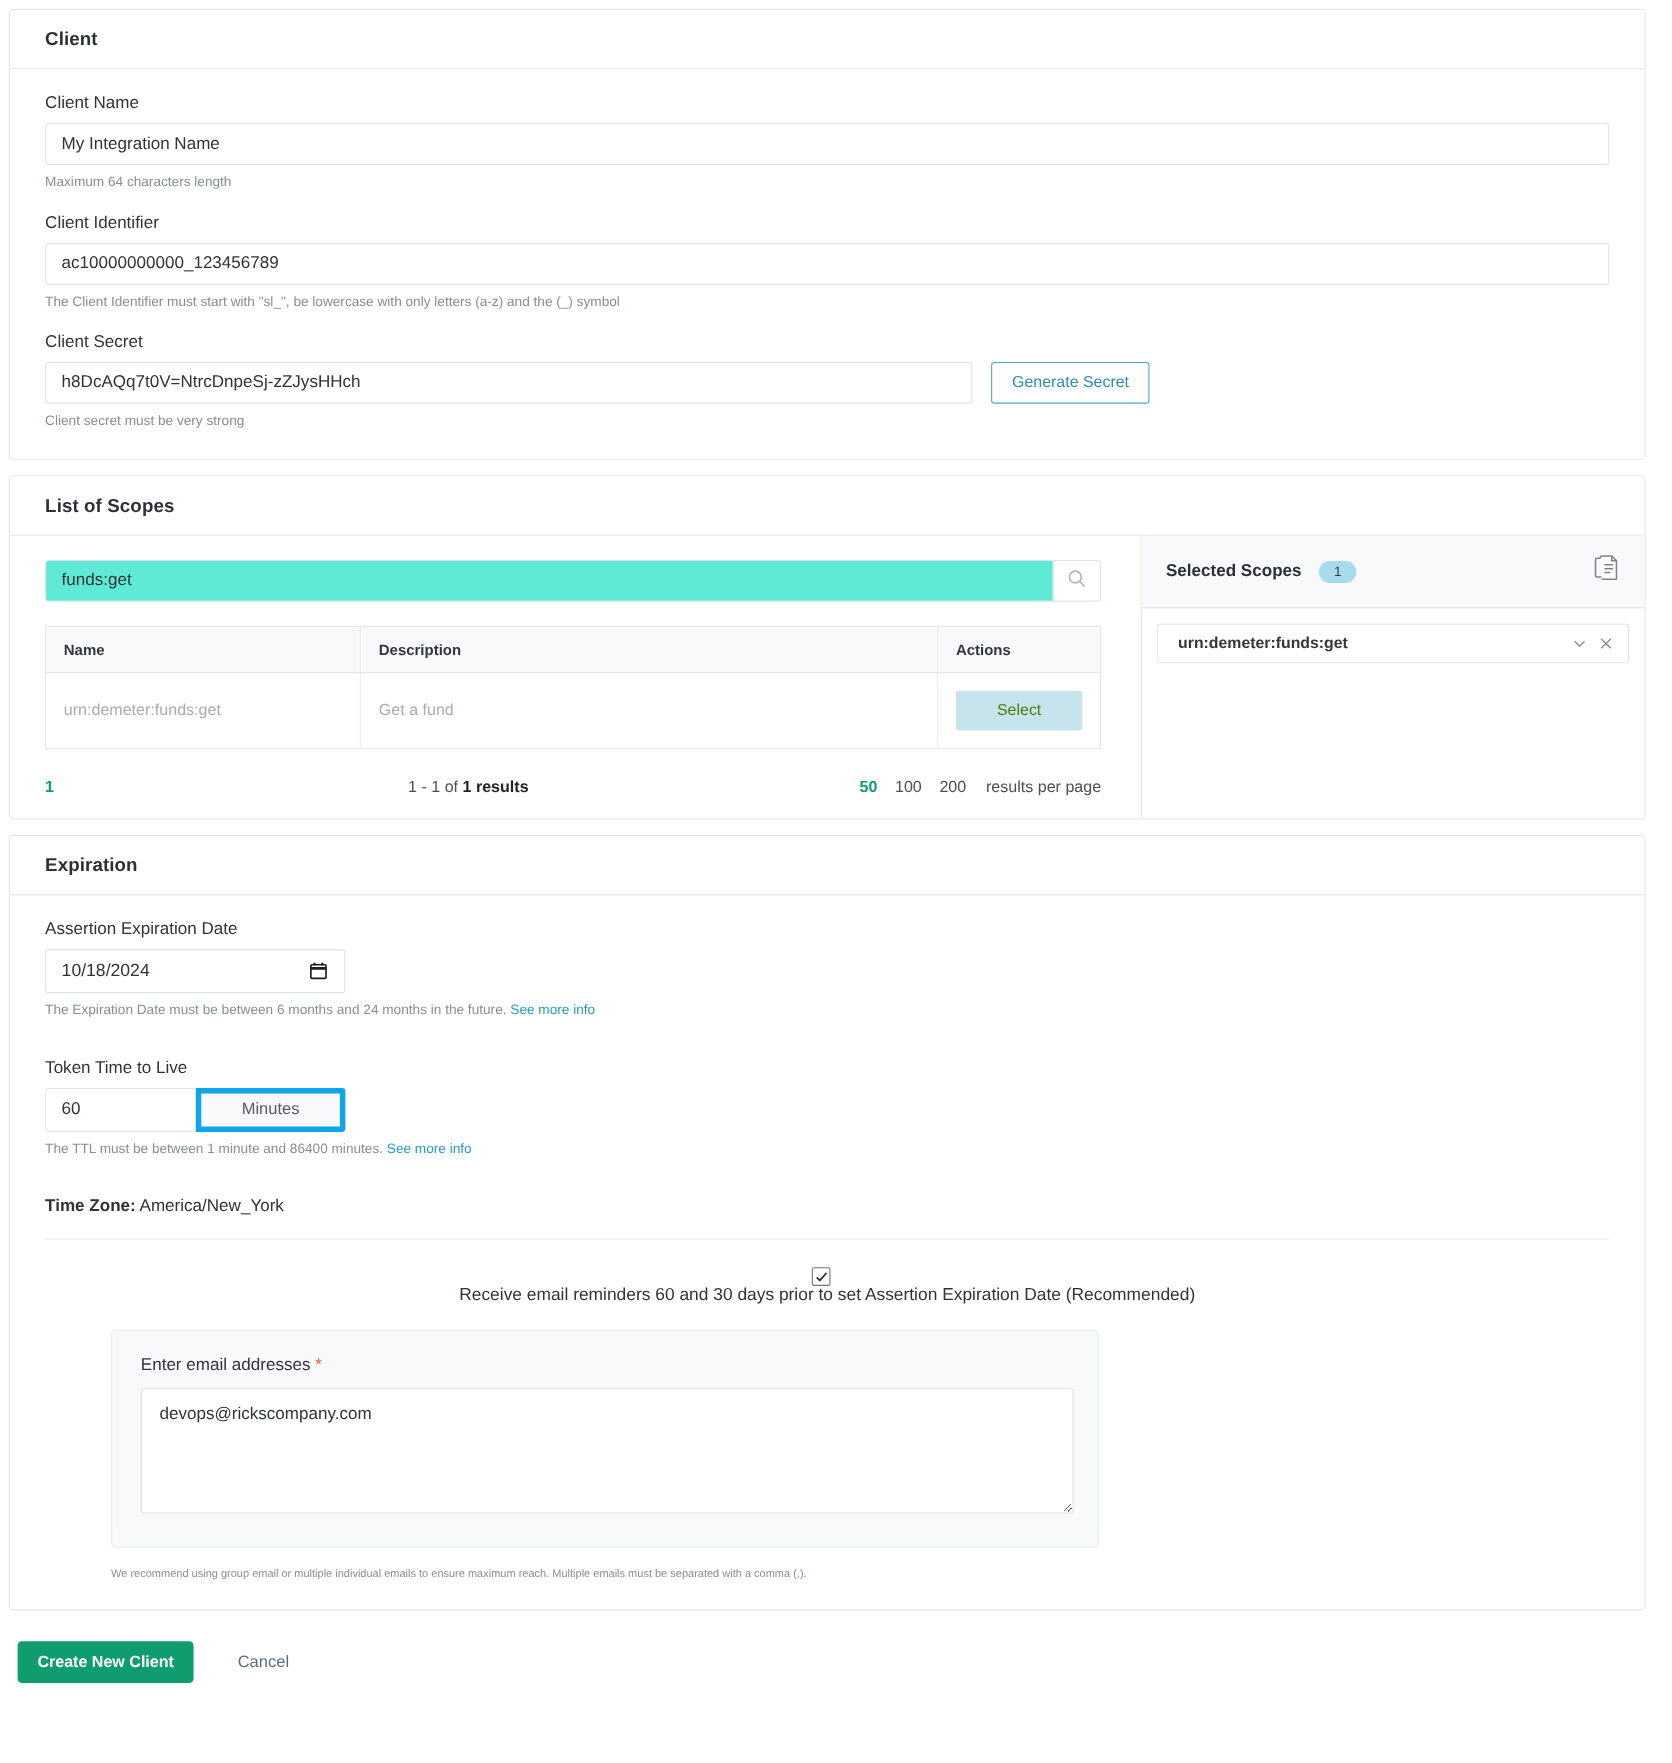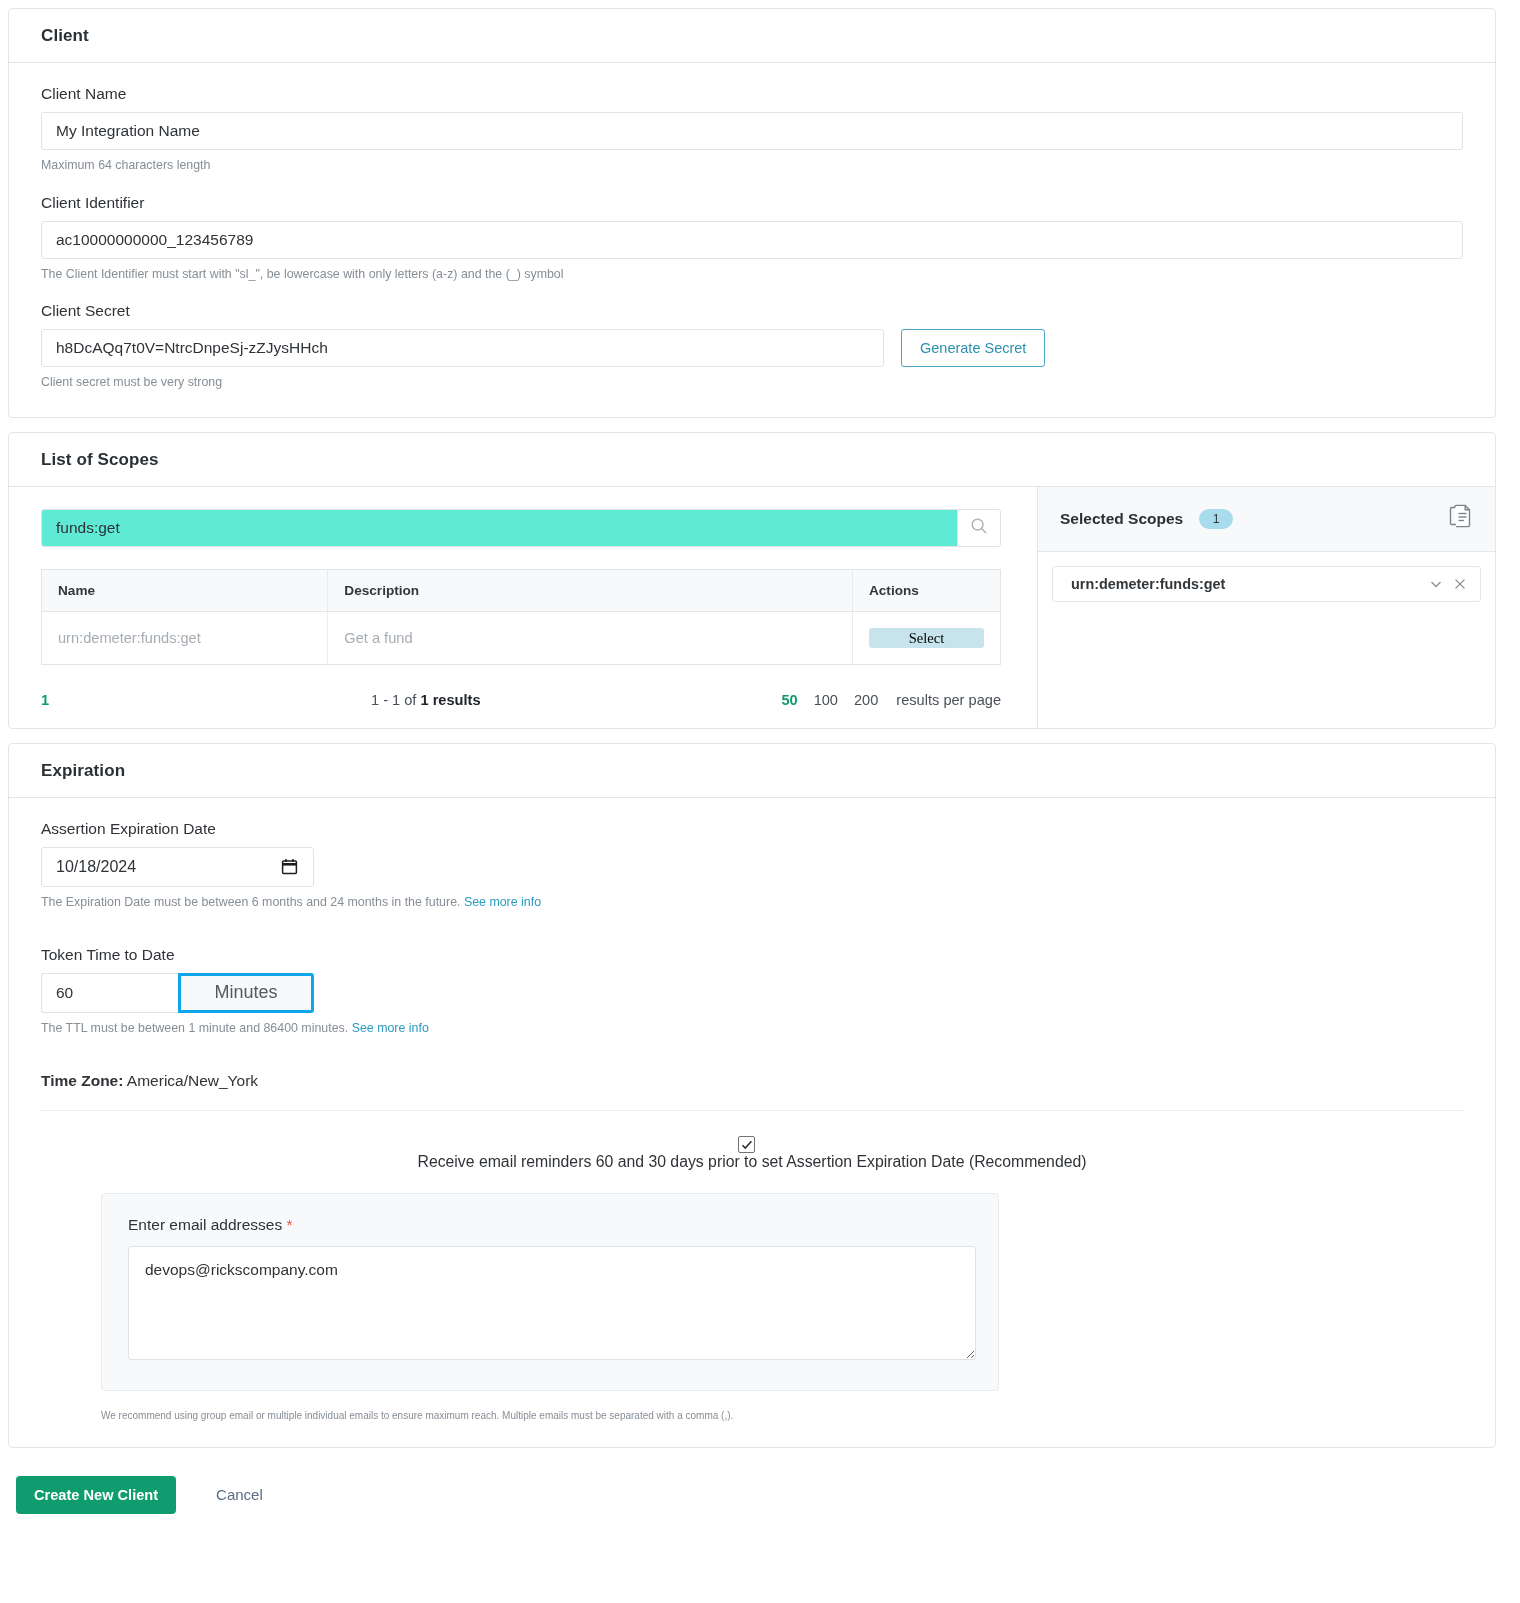--- a/index.html
+++ b/index.html
@@ -135,27 +135,27 @@
     padding: 16px;
     border-right: 1px solid #e9ecef;
     vertical-align: middle;
   }
   table.scopes td:last-child { border-right: none; }
   th.c-name, td.c-name { width: 287px; }
   th.c-desc, td.c-desc { width: 527px; }
   th.c-act,  td.c-act  { width: 146px; }
   .btn-select {
     width: 115px;
-    height: 20px;
+    height: 36px;
     background: #c7e4ec;
-    color: #000000;
+    color: #4d7c0f;
     border: none;
     border-radius: 3px;
     font-size: 14.5px;
-    font-family: Liberation Serif, serif;
+    font-family: Liberation Sans, sans-serif;
     cursor: default;
   }
 
   .pager {
     width: 960px;
     margin-top: 27px;
     display: flex;
     align-items: center;
     font-size: 14.6px;
     color: #495057;
@@ -239,24 +239,24 @@
     border: 1px solid #dfe3e6;
     border-radius: 3px 0 0 3px;
     border-right: none;
     outline: none;
     background: #fff;
   }
   .ttl-row .unit {
     width: 136px;
     height: 40px;
     background: #f8f9fa;
-    border: 3px solid #0ea5e9;
+    border: 5px solid #0ea5e9;
     border-radius: 0 3px 3px 0;
     display: flex; align-items: center; justify-content: center;
-    font-size: 18px;
+    font-size: 15px;
     color: #55595d;
   }
   .gap-lg { height: 35px; }
   .tz-row {
     font-size: 15.5px;
     color: #2f3337;
     padding-bottom: 20px;
     border-bottom: 1px solid #e9ecef;
   }
   .tz-row b { font-weight: bold; }
@@ -479,21 +479,21 @@
               <line x1="12" y1="1.3" x2="12" y2="3.4" stroke-width="2"></line>
             </svg>
           </span>
         </div>
         <div class="helper"><span>The Expiration Date must be between 6 months and 24 months in the future.</span> <a>See more info</a></div>
       </div>
 
       <div class="gap-lg"></div>
 
       <div>
-        <label class="field-label">Token Time to Date</label>
+        <label class="field-label">Token Time to Live</label>
         <div class="ttl-row">
           <input type="text" value="60" style="">
           <div class="unit">Minutes</div>
         </div>
         <div class="helper"><span>The TTL must be between 1 minute and 86400 minutes.</span> <a>See more info</a></div>
       </div>
 
       <div class="gap-lg"></div>
 
       <div class="tz-row"><b>Time Zone:</b> <span>America/New_York</span></div>

